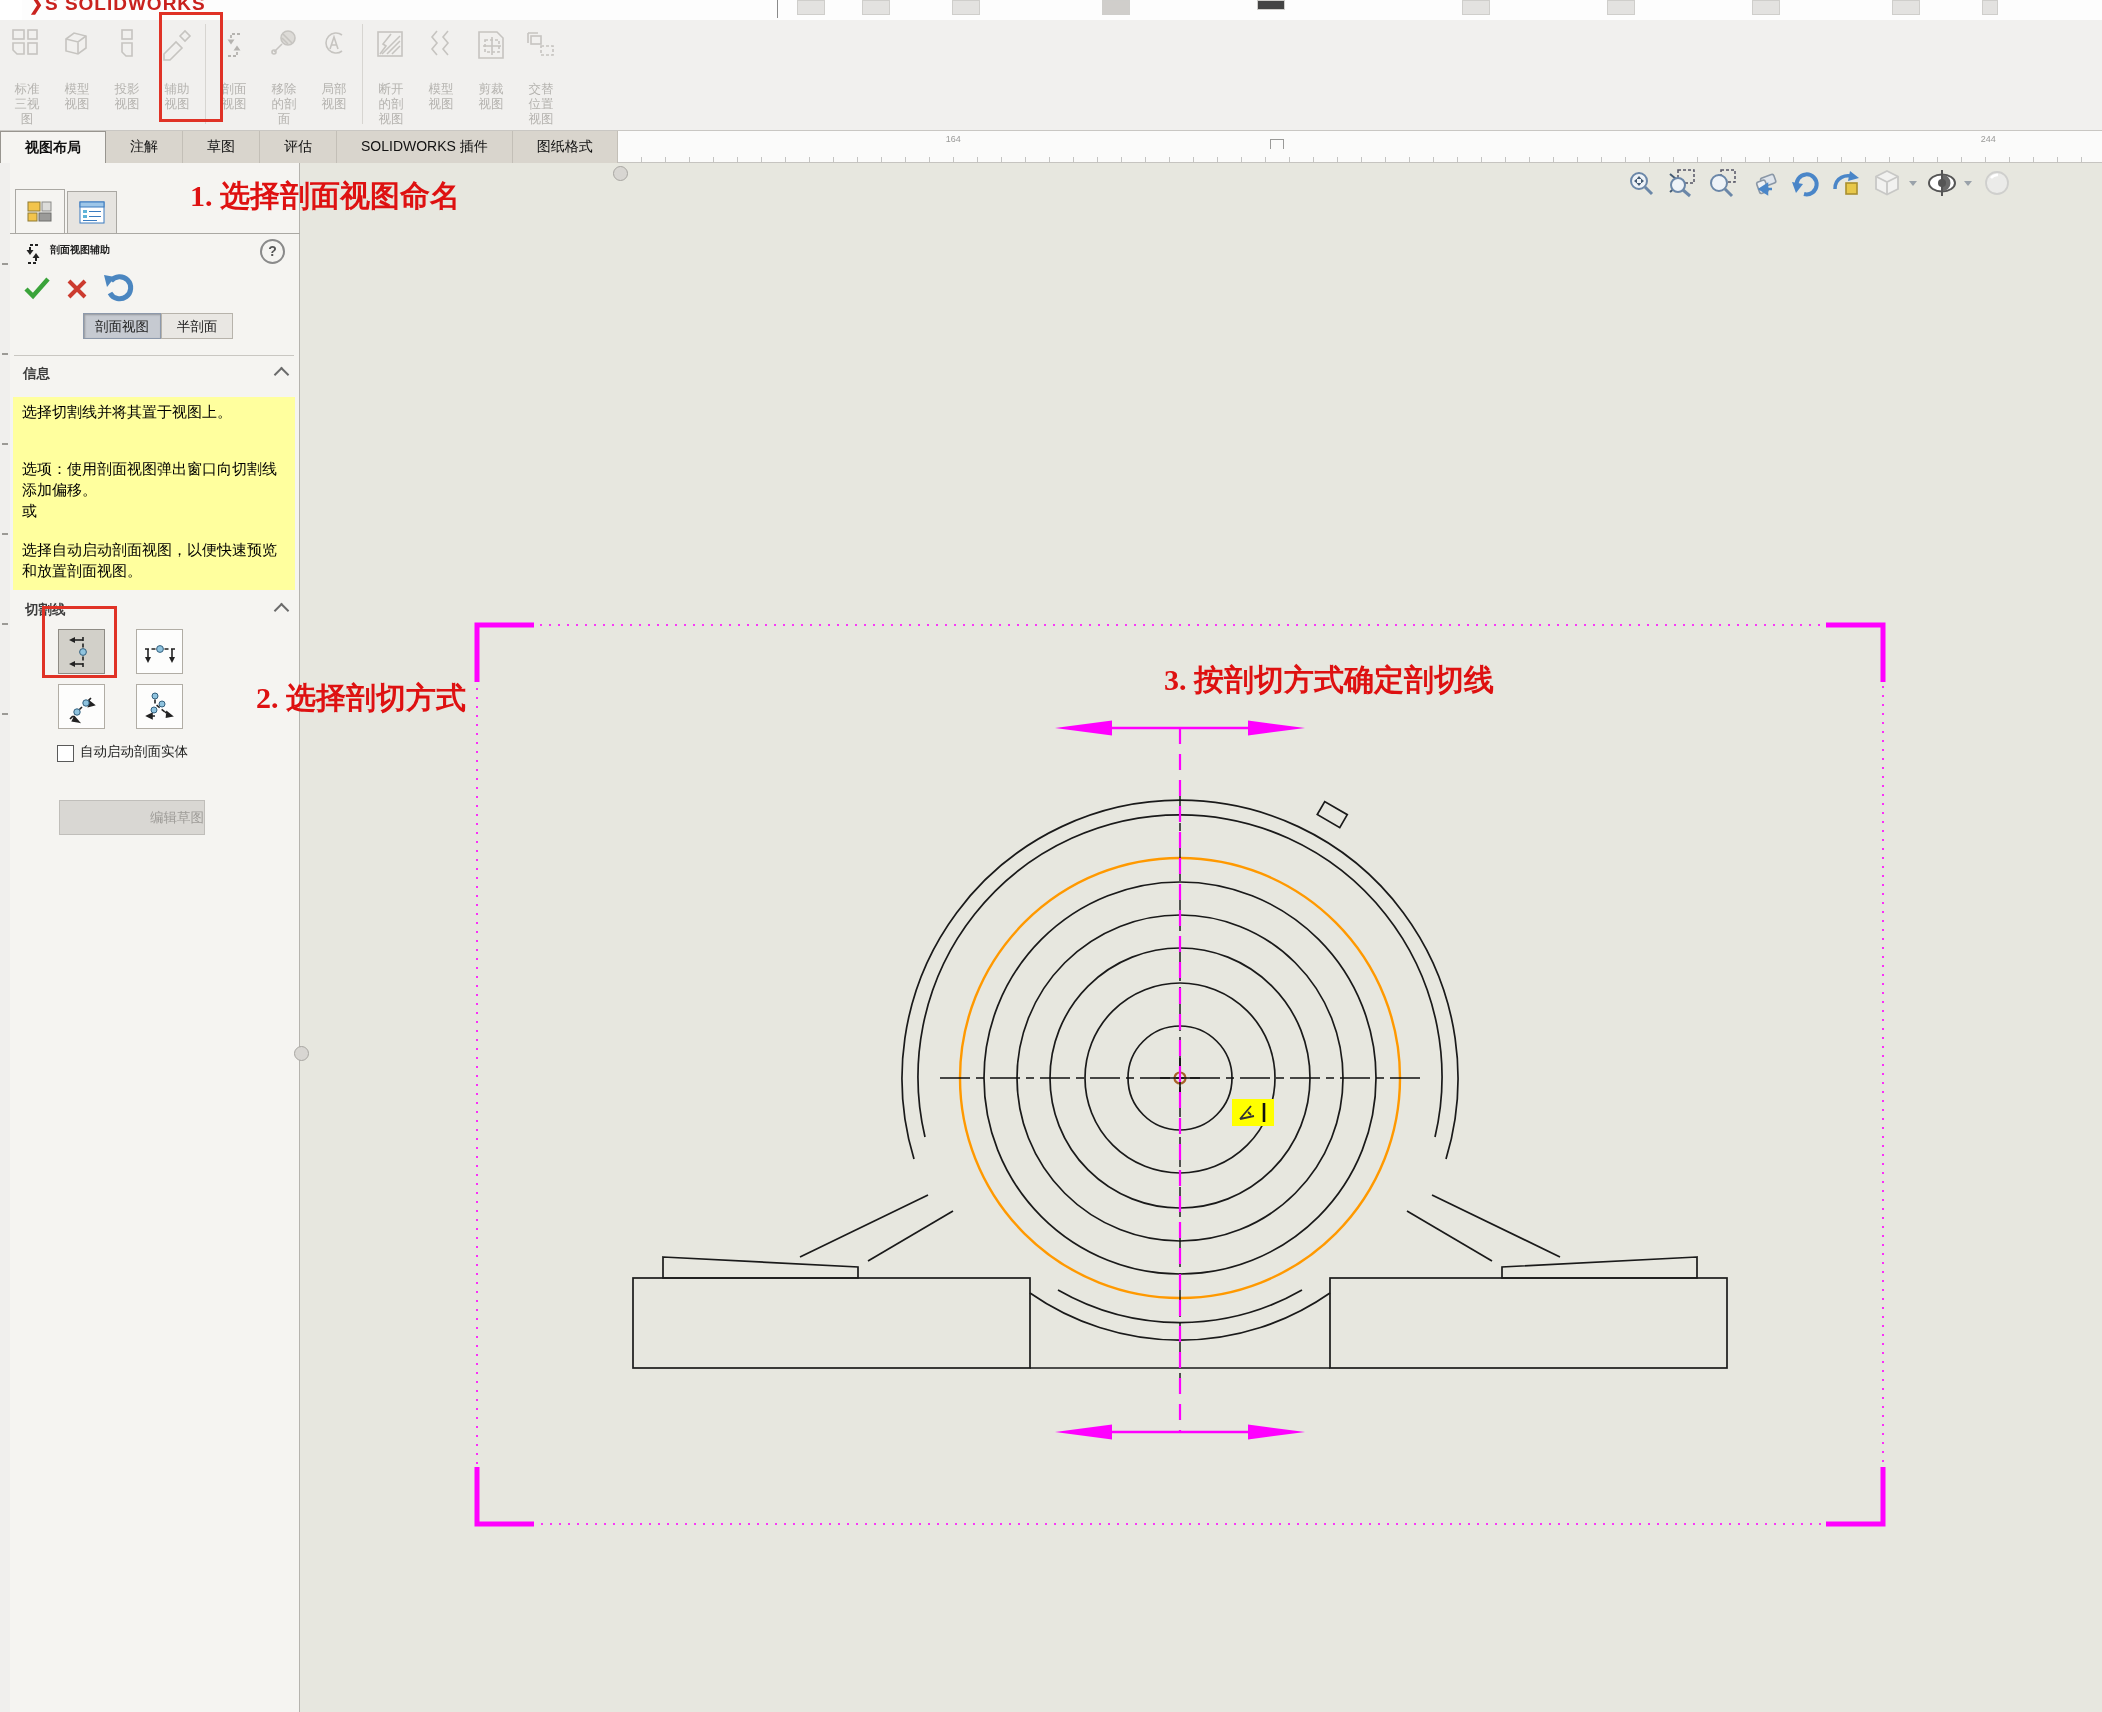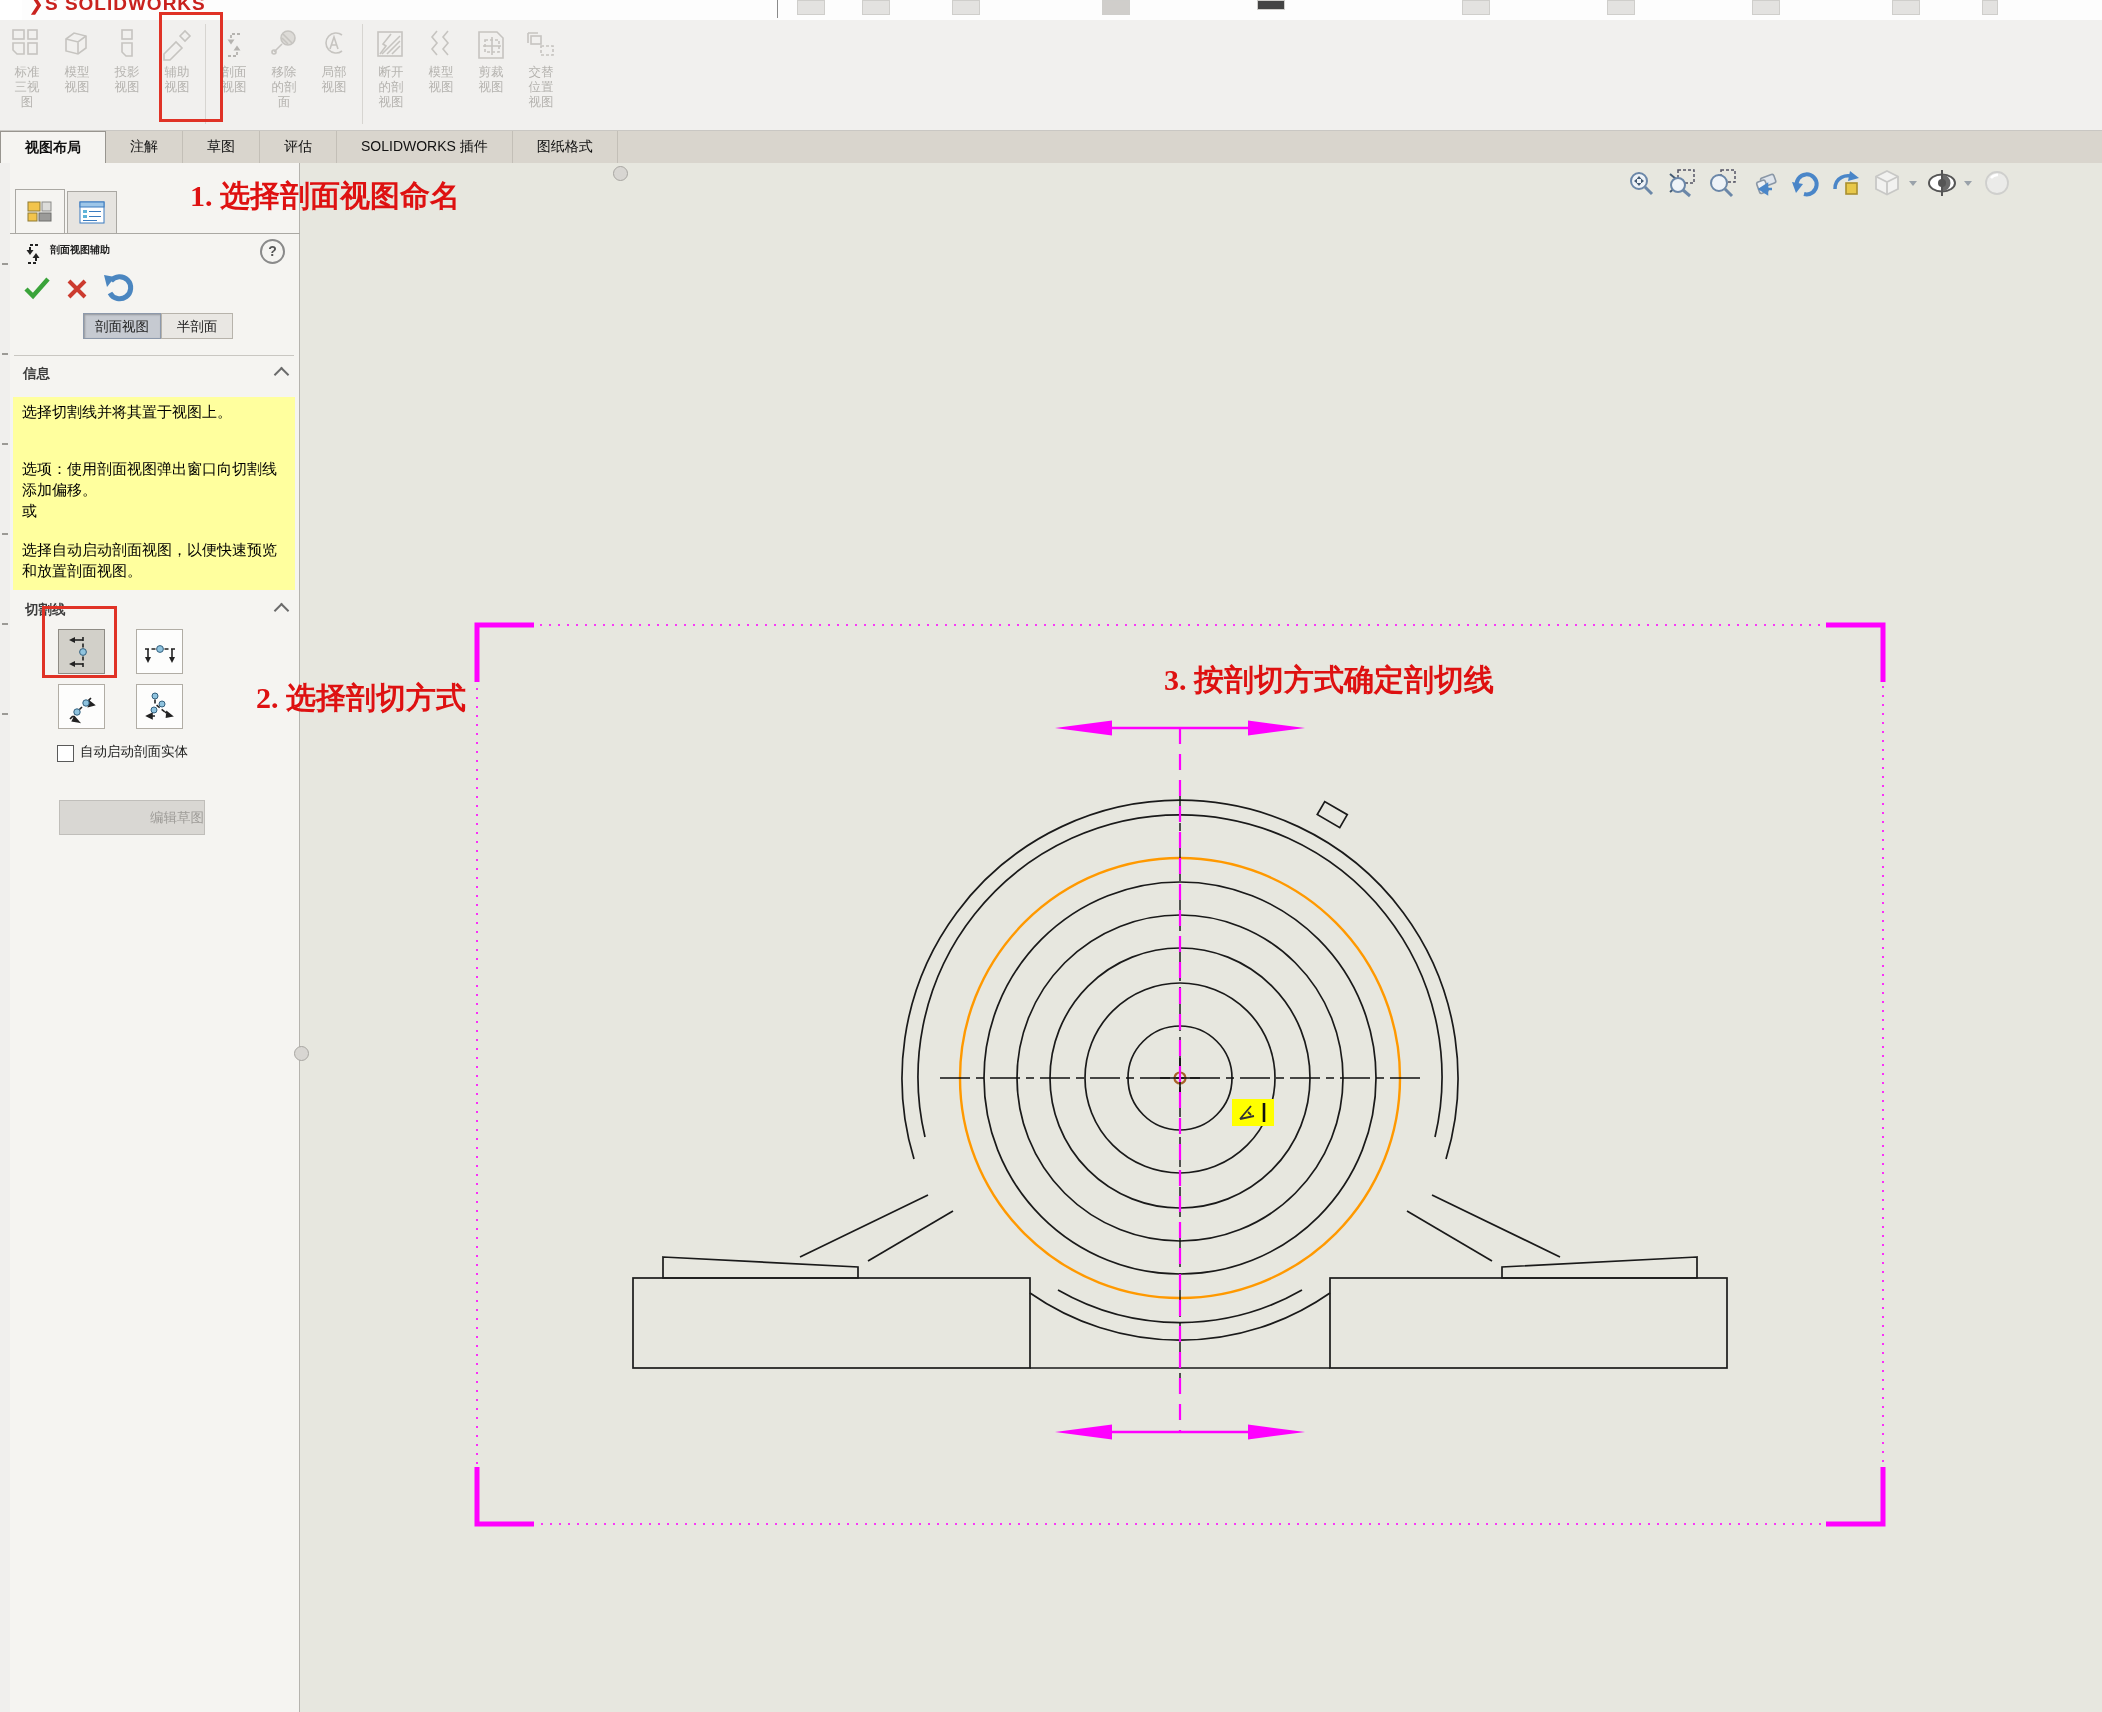--- a/index.html
+++ b/index.html
@@ -11,21 +11,21 @@
   .top-strip{left:0;top:0;width:2102px;height:20px;background:#fdfdfd;border-bottom:1px solid #d2d0cc;overflow:hidden;margin-left:22px;}
   .logo{position:absolute;left:6px;top:-8px;color:#c9221e;font-size:19px;font-weight:bold;letter-spacing:1px;white-space:nowrap;}
   .logo-mark{color:#c9221e;font-weight:bold;}
   .topdiv{position:absolute;left:755px;top:0;width:1px;height:18px;background:#8a8a8a;}
   .mini-ico{position:absolute;top:0;width:26px;height:13px;background:#e3e2e0;border:1px solid #cfcecb;}
 
   
   .ribbon{left:0;top:20px;width:2102px;height:111px;background:#f1f0ee;border-bottom:1px solid #c9c7c3;display:flex;align-items:flex-start;padding-left:2px;box-sizing:border-box;}
   .rbtn{width:50px;display:flex;flex-direction:column;align-items:center;padding-top:7px;}
   .rbtn svg{width:36px;height:36px;flex:none;}
-  .rlbl{font-size:12.5px;line-height:15px;color:#b5b3af;text-align:center;width:2.2em;word-break:break-all;margin-top:2px;}
+  .rlbl{font-size:12.5px;line-height:15px;color:#b5b3af;text-align:center;width:2.2em;word-break:break-all;margin-top:19px;}
   .rsep{width:1px;height:100px;background:#d7d5d1;margin:4px 3px 0 3px;flex:none;}
   .gico{stroke:#c6c4c0;fill:none;stroke-width:1.6;}
 
   
   .tabbar{left:0;top:131px;width:2102px;height:32px;background:#d9d5cd;display:flex;align-items:stretch;}
   .tab{padding:0 24px;font-size:14px;line-height:31px;color:#111;border-right:1px solid #c3bfb7;white-space:nowrap;}
   .tab.active{background:#f5f4f1;border:1px solid #98958f;border-bottom:none;font-weight:bold;}
   .rulerstrip{flex:1;position:relative;background:#fbfbfa;border-bottom:1px solid #c6c4c0;}
   .rulerticks{position:absolute;left:0;right:0;bottom:0;height:5px;
     background:repeating-linear-gradient(90deg,transparent 0 23px,#c4c4c2 23px 24px);}
@@ -204,20 +204,26 @@
 
 <div class="abs redrect rr1"></div>
 
 <div class="abs tabbar">
   <div class="tab active">视图布局</div>
   <div class="tab">注解</div>
   <div class="tab">草图</div>
   <div class="tab">评估</div>
   <div class="tab">SOLIDWORKS 插件</div>
   <div class="tab">图纸格式</div>
+  <div class="rulerstrip">
+    <div class="rulerticks"></div>
+    <span class="rlabel" style="left:328px;">164</span>
+    <span class="rlabel" style="left:1363px;">244</span>
+    <div class="rmark" style="left:652px;"></div>
+  </div>
 </div>
 
 <div class="abs left-strip">
   <div class="ltick" style="top:100px;"></div>
   <div class="ltick" style="top:190px;"></div>
   <div class="ltick" style="top:280px;"></div>
   <div class="ltick" style="top:370px;"></div>
   <div class="ltick" style="top:460px;"></div>
   <div class="ltick" style="top:550px;"></div>
 </div>

